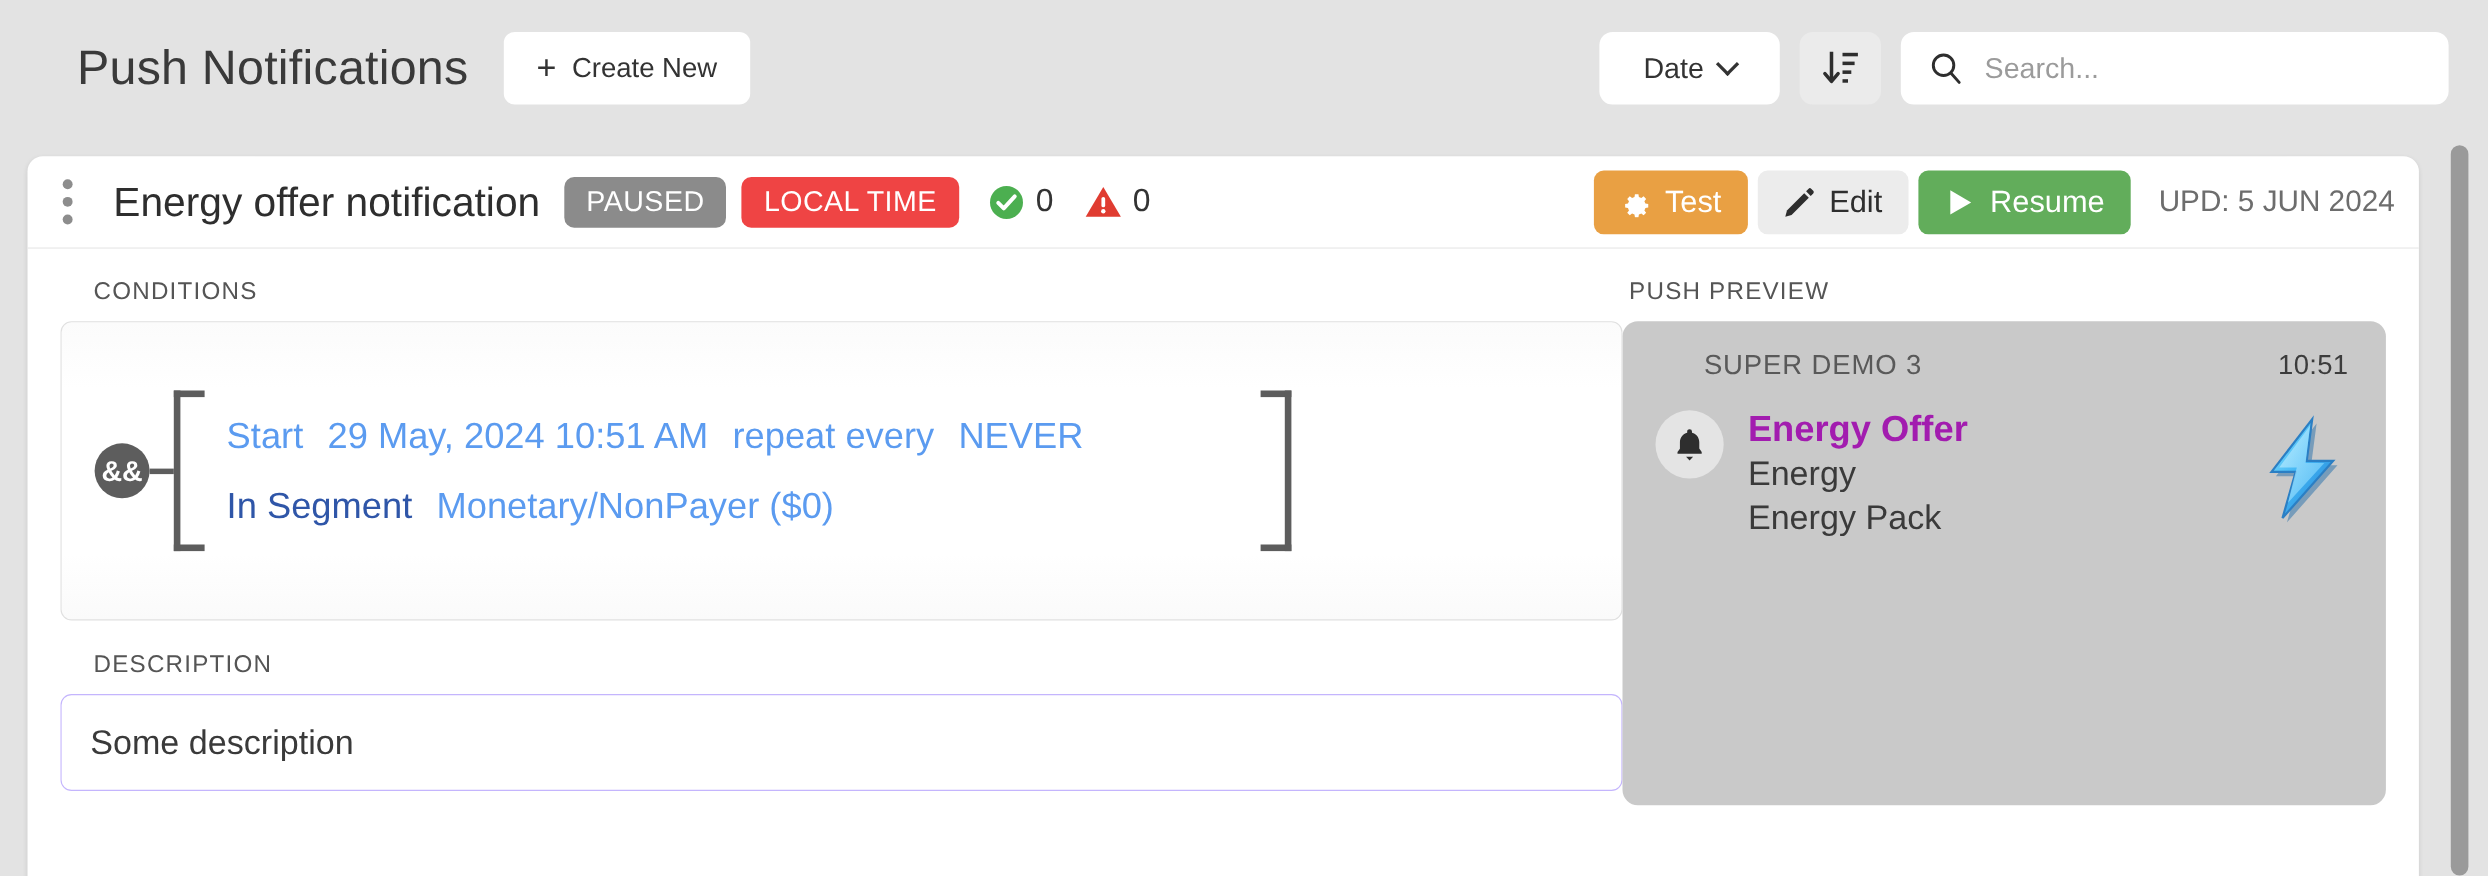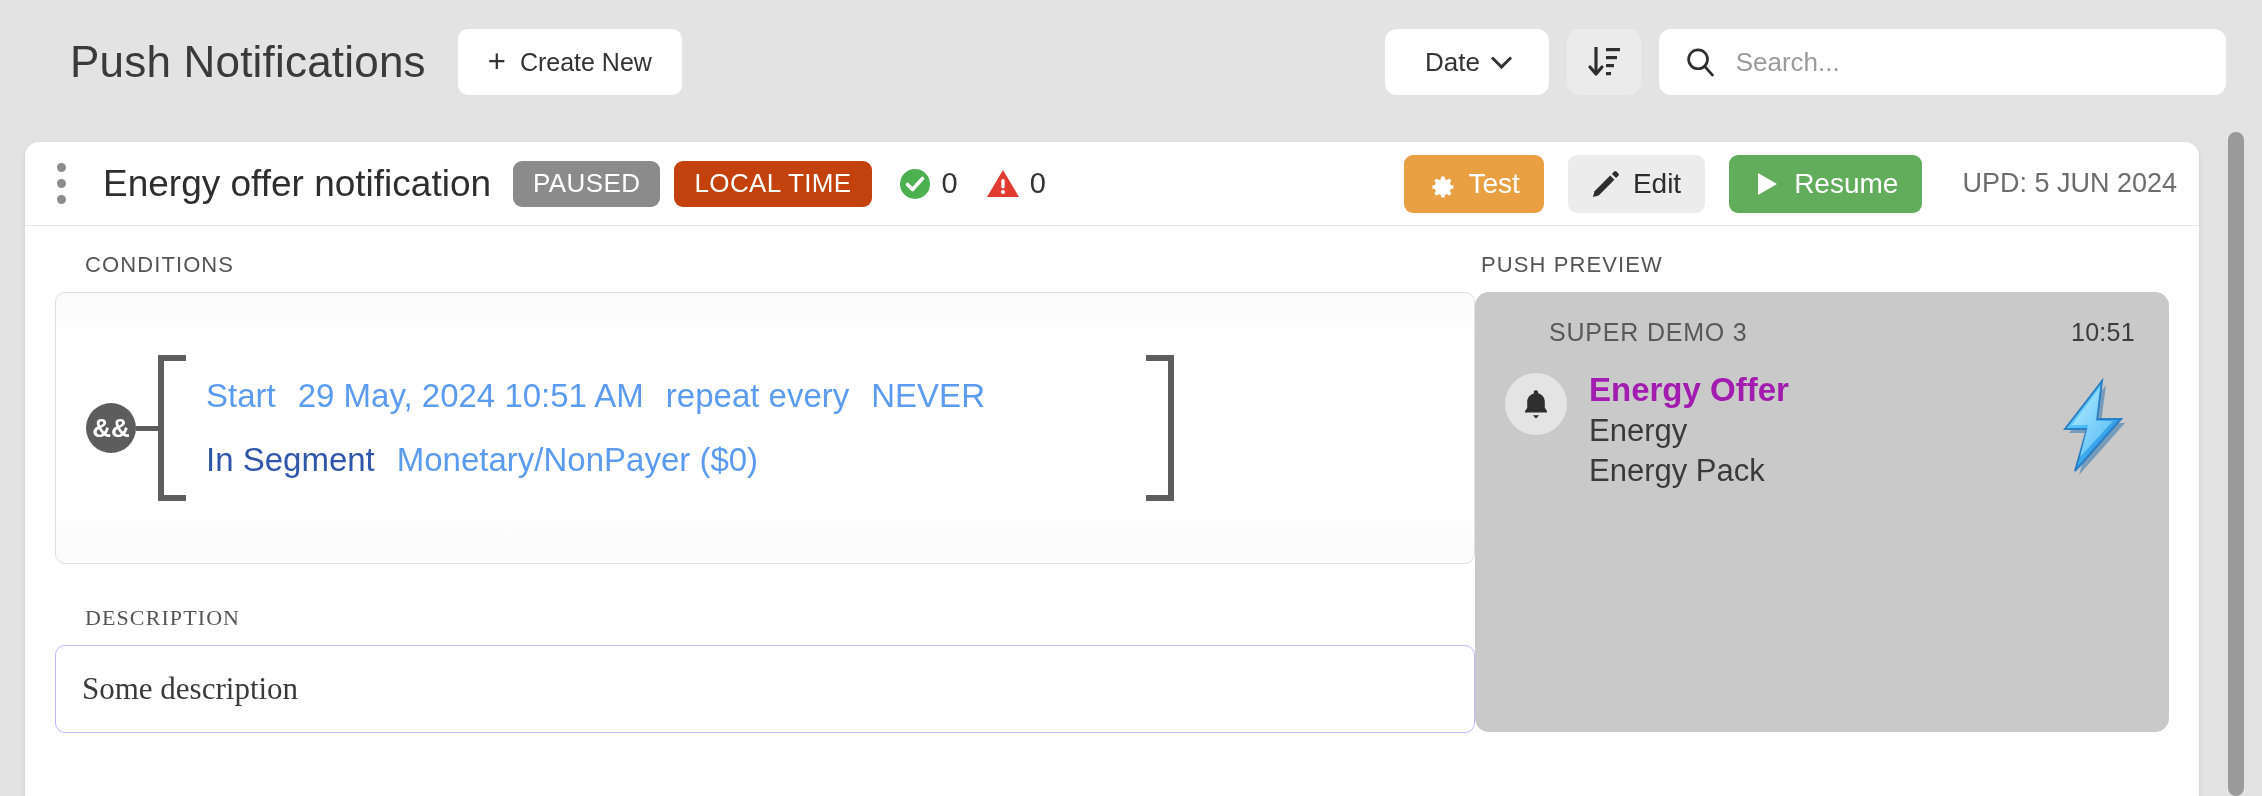--- a/index.html
+++ b/index.html
@@ -58,21 +58,21 @@
     border-right: 3.5px solid #333; border-bottom: 3.5px solid #333;
     transform: rotate(45deg); position: relative; top: -4px;
   }
   .sort-btn {
     width: 74px; height: 66px;
     background: #ebebeb; border: none; border-radius: 12px;
     display: flex; align-items: center; justify-content: center;
     cursor: pointer;
   }
   .search-box {
-    width: 567px; height: 66px;
+    width: 498px; height: 66px;
     background: #fff; border-radius: 12px;
     display: flex; align-items: center;
     padding: 0 26px; gap: 20px;
   }
   .search-input {
     border: none; outline: none; background: transparent;
     font-size: 26px; color: #3a3a3a; width: 100%;
     font-family: "Liberation Sans", sans-serif;
   }
   .search-input::placeholder { color: #9b9b9b; }
@@ -103,26 +103,26 @@
     font-size: 37px; color: #2e2e2e; white-space: nowrap;
   }
   .badge {
     margin-left: 22px;
     height: 46px; border-radius: 9px;
     display: flex; align-items: center; justify-content: center;
     padding: 0 20px;
     font-size: 26px; color: #fff; letter-spacing: .4px; white-space: nowrap;
   }
   .badge-paused { background: #8b8b8b; }
-  .badge-local  { background: #c2410c; margin-left: 14px; }
+  .badge-local  { background: #ef4444; margin-left: 14px; }
   .stat-group { display: flex; align-items: center; margin-left: 26px; gap: 10px; }
   .stat { display: flex; align-items: center; gap: 10px; }
   .stat + .stat { margin-left: 18px; }
   .stat-num { font-size: 29px; color: #333; }
-  .hdr-actions { margin-left: auto; display: flex; align-items: center; gap: 24px; }
+  .hdr-actions { margin-left: auto; display: flex; align-items: center; gap: 9px; }
   .btn {
     height: 58px; border: none; border-radius: 9px;
     display: flex; align-items: center; justify-content: center; gap: 13px;
     padding: 0 24px;
     font-size: 28px; cursor: pointer;
     font-family: "Liberation Sans", sans-serif;
   }
   .btn-test   { background: #e9a043; color: #fff; }
   .btn-edit   { background: #ececec; color: #2e2e2e; }
   .btn-resume { background: #62ad5b; color: #fff; }
@@ -168,21 +168,21 @@
   .sp { display: inline-block; width: 22px; }
   .bracket-right {
     width: 28px; height: 146px;
     border-right: 6px solid #5d5d5d;
     border-top: 6px solid #5d5d5d;
     border-bottom: 6px solid #5d5d5d;
     flex: none;
     margin-right: 300px;
   }
 
-  .desc-wrap { margin-top: 41px; font-family: Liberation Serif, serif; }
+  .desc-wrap { margin-top: 27px; }
   .desc-box {
     height: 88px;
     border: 1px solid #c4b5fd;
     border-radius: 10px;
     background: #fff;
     display: flex; align-items: center;
     padding: 0 26px;
     font-size: 31px; color: #3a3a3a;
   }
 

